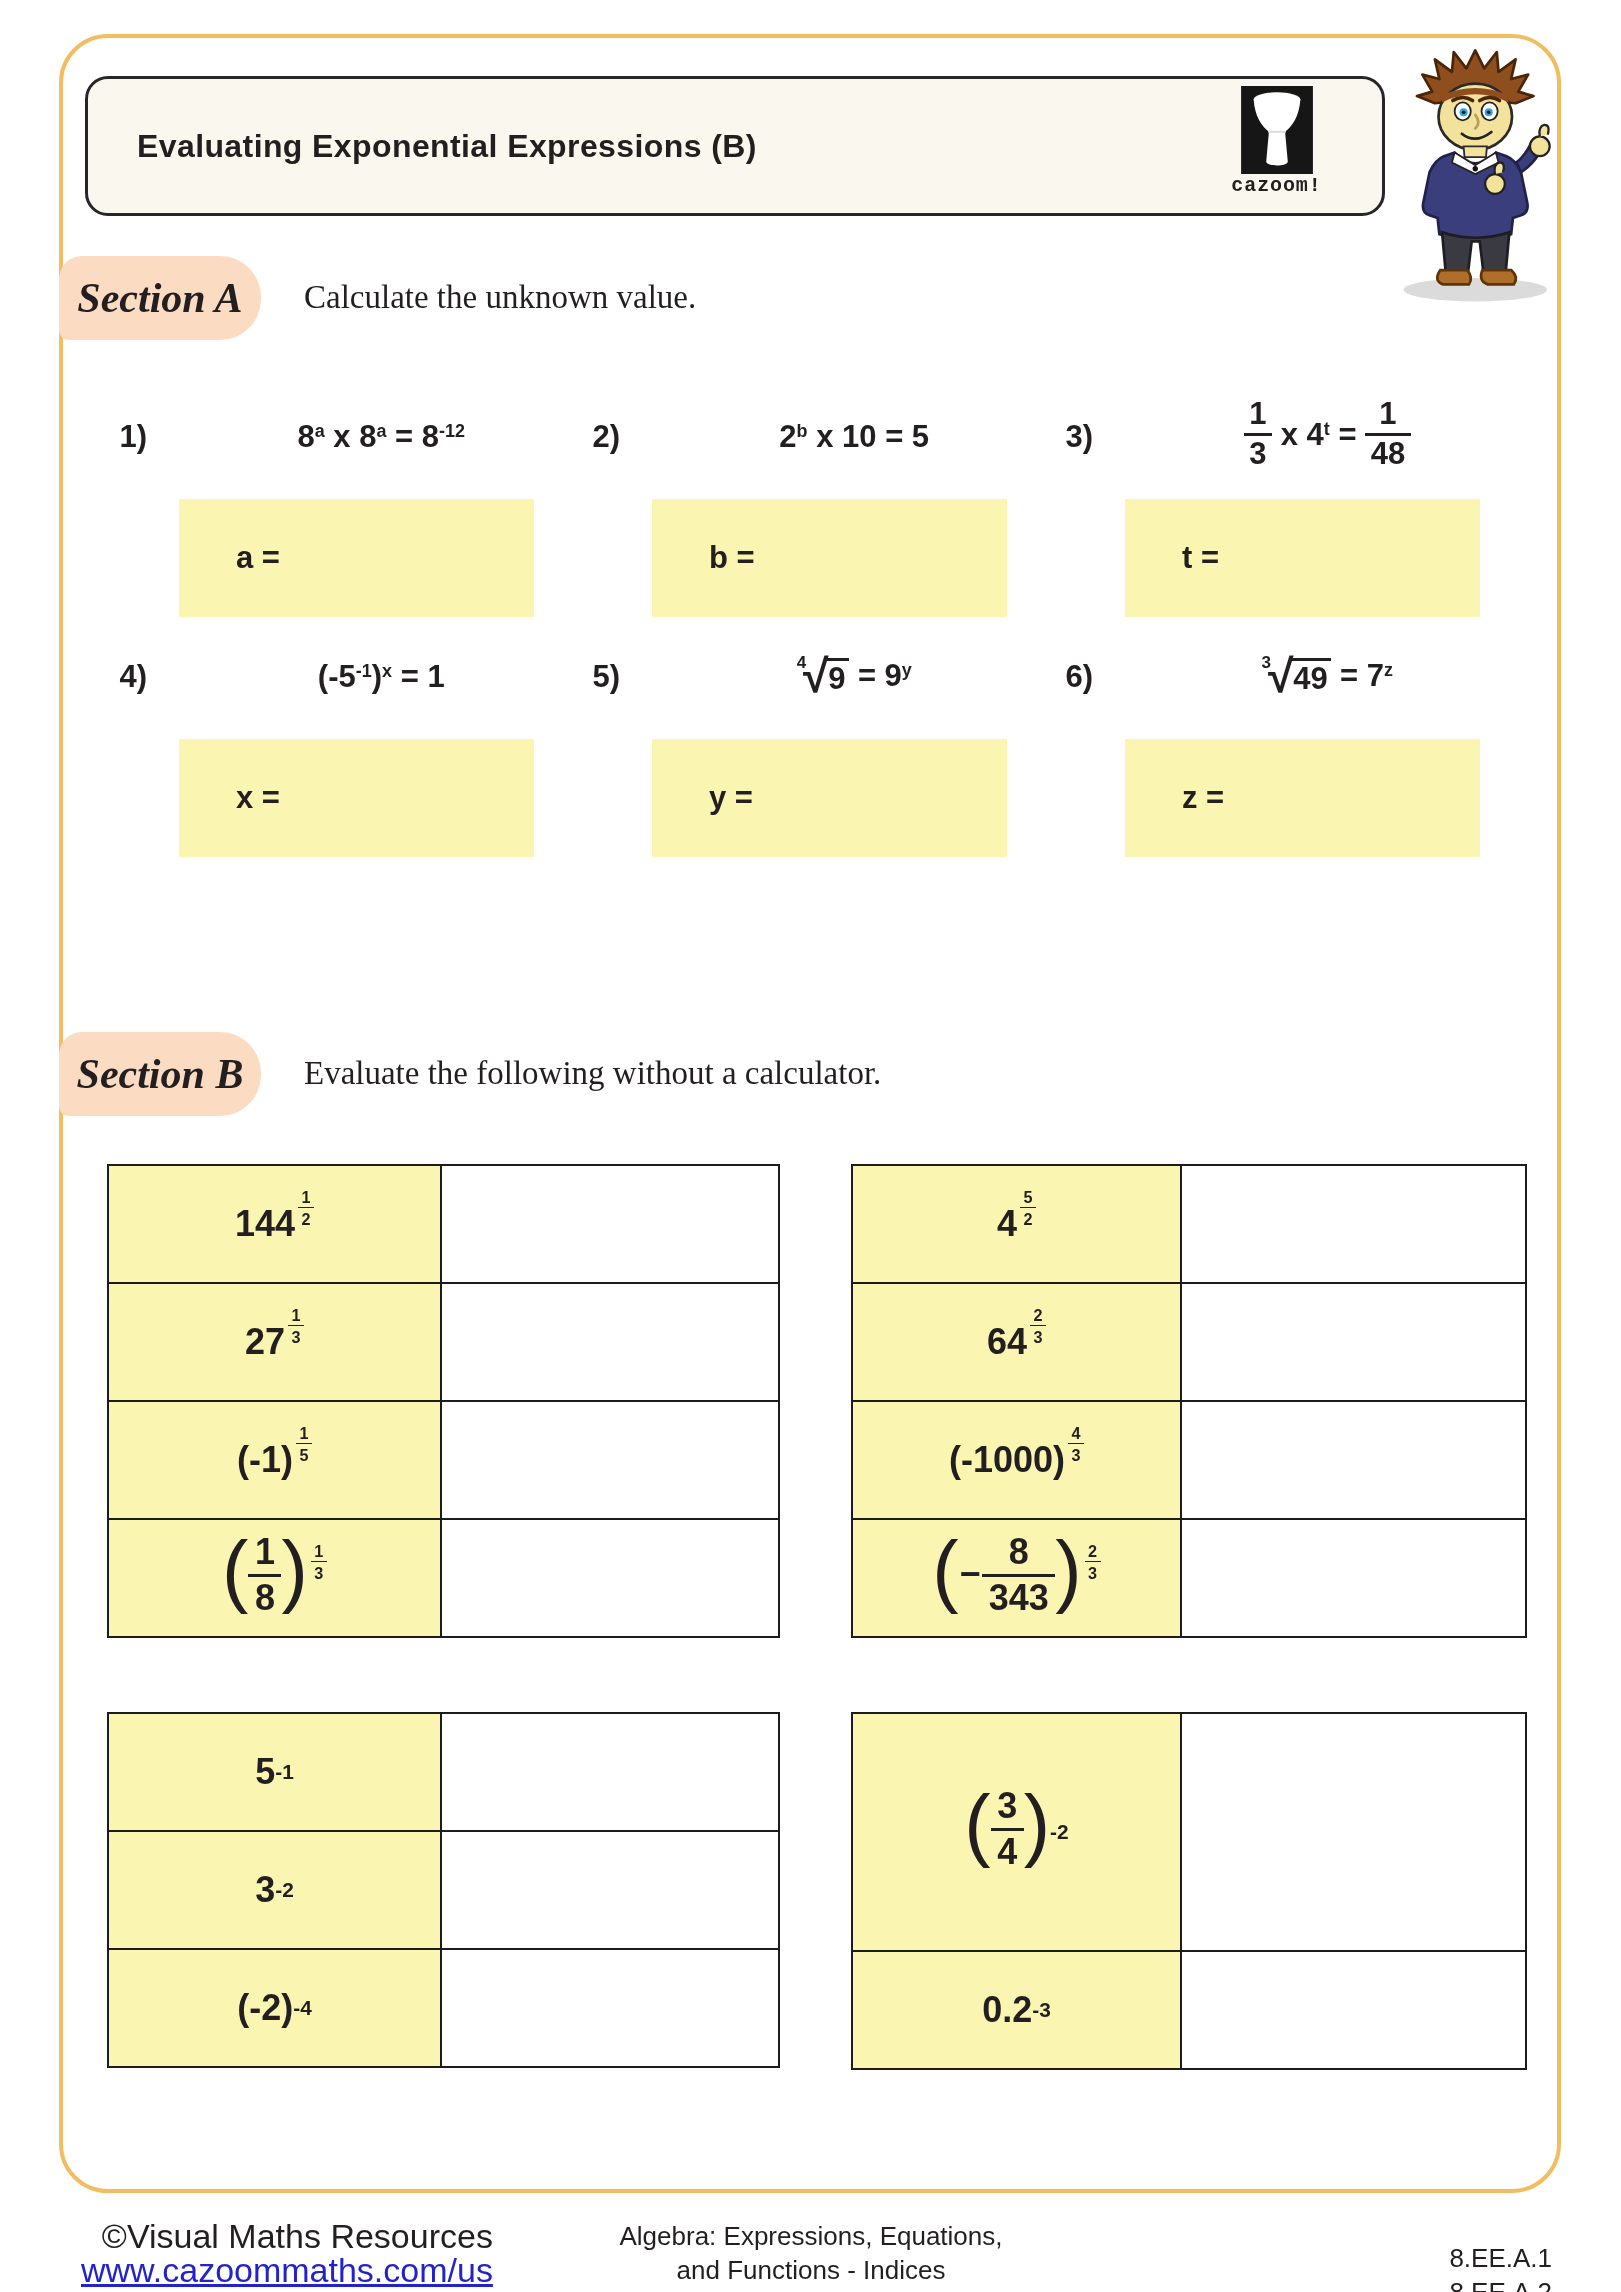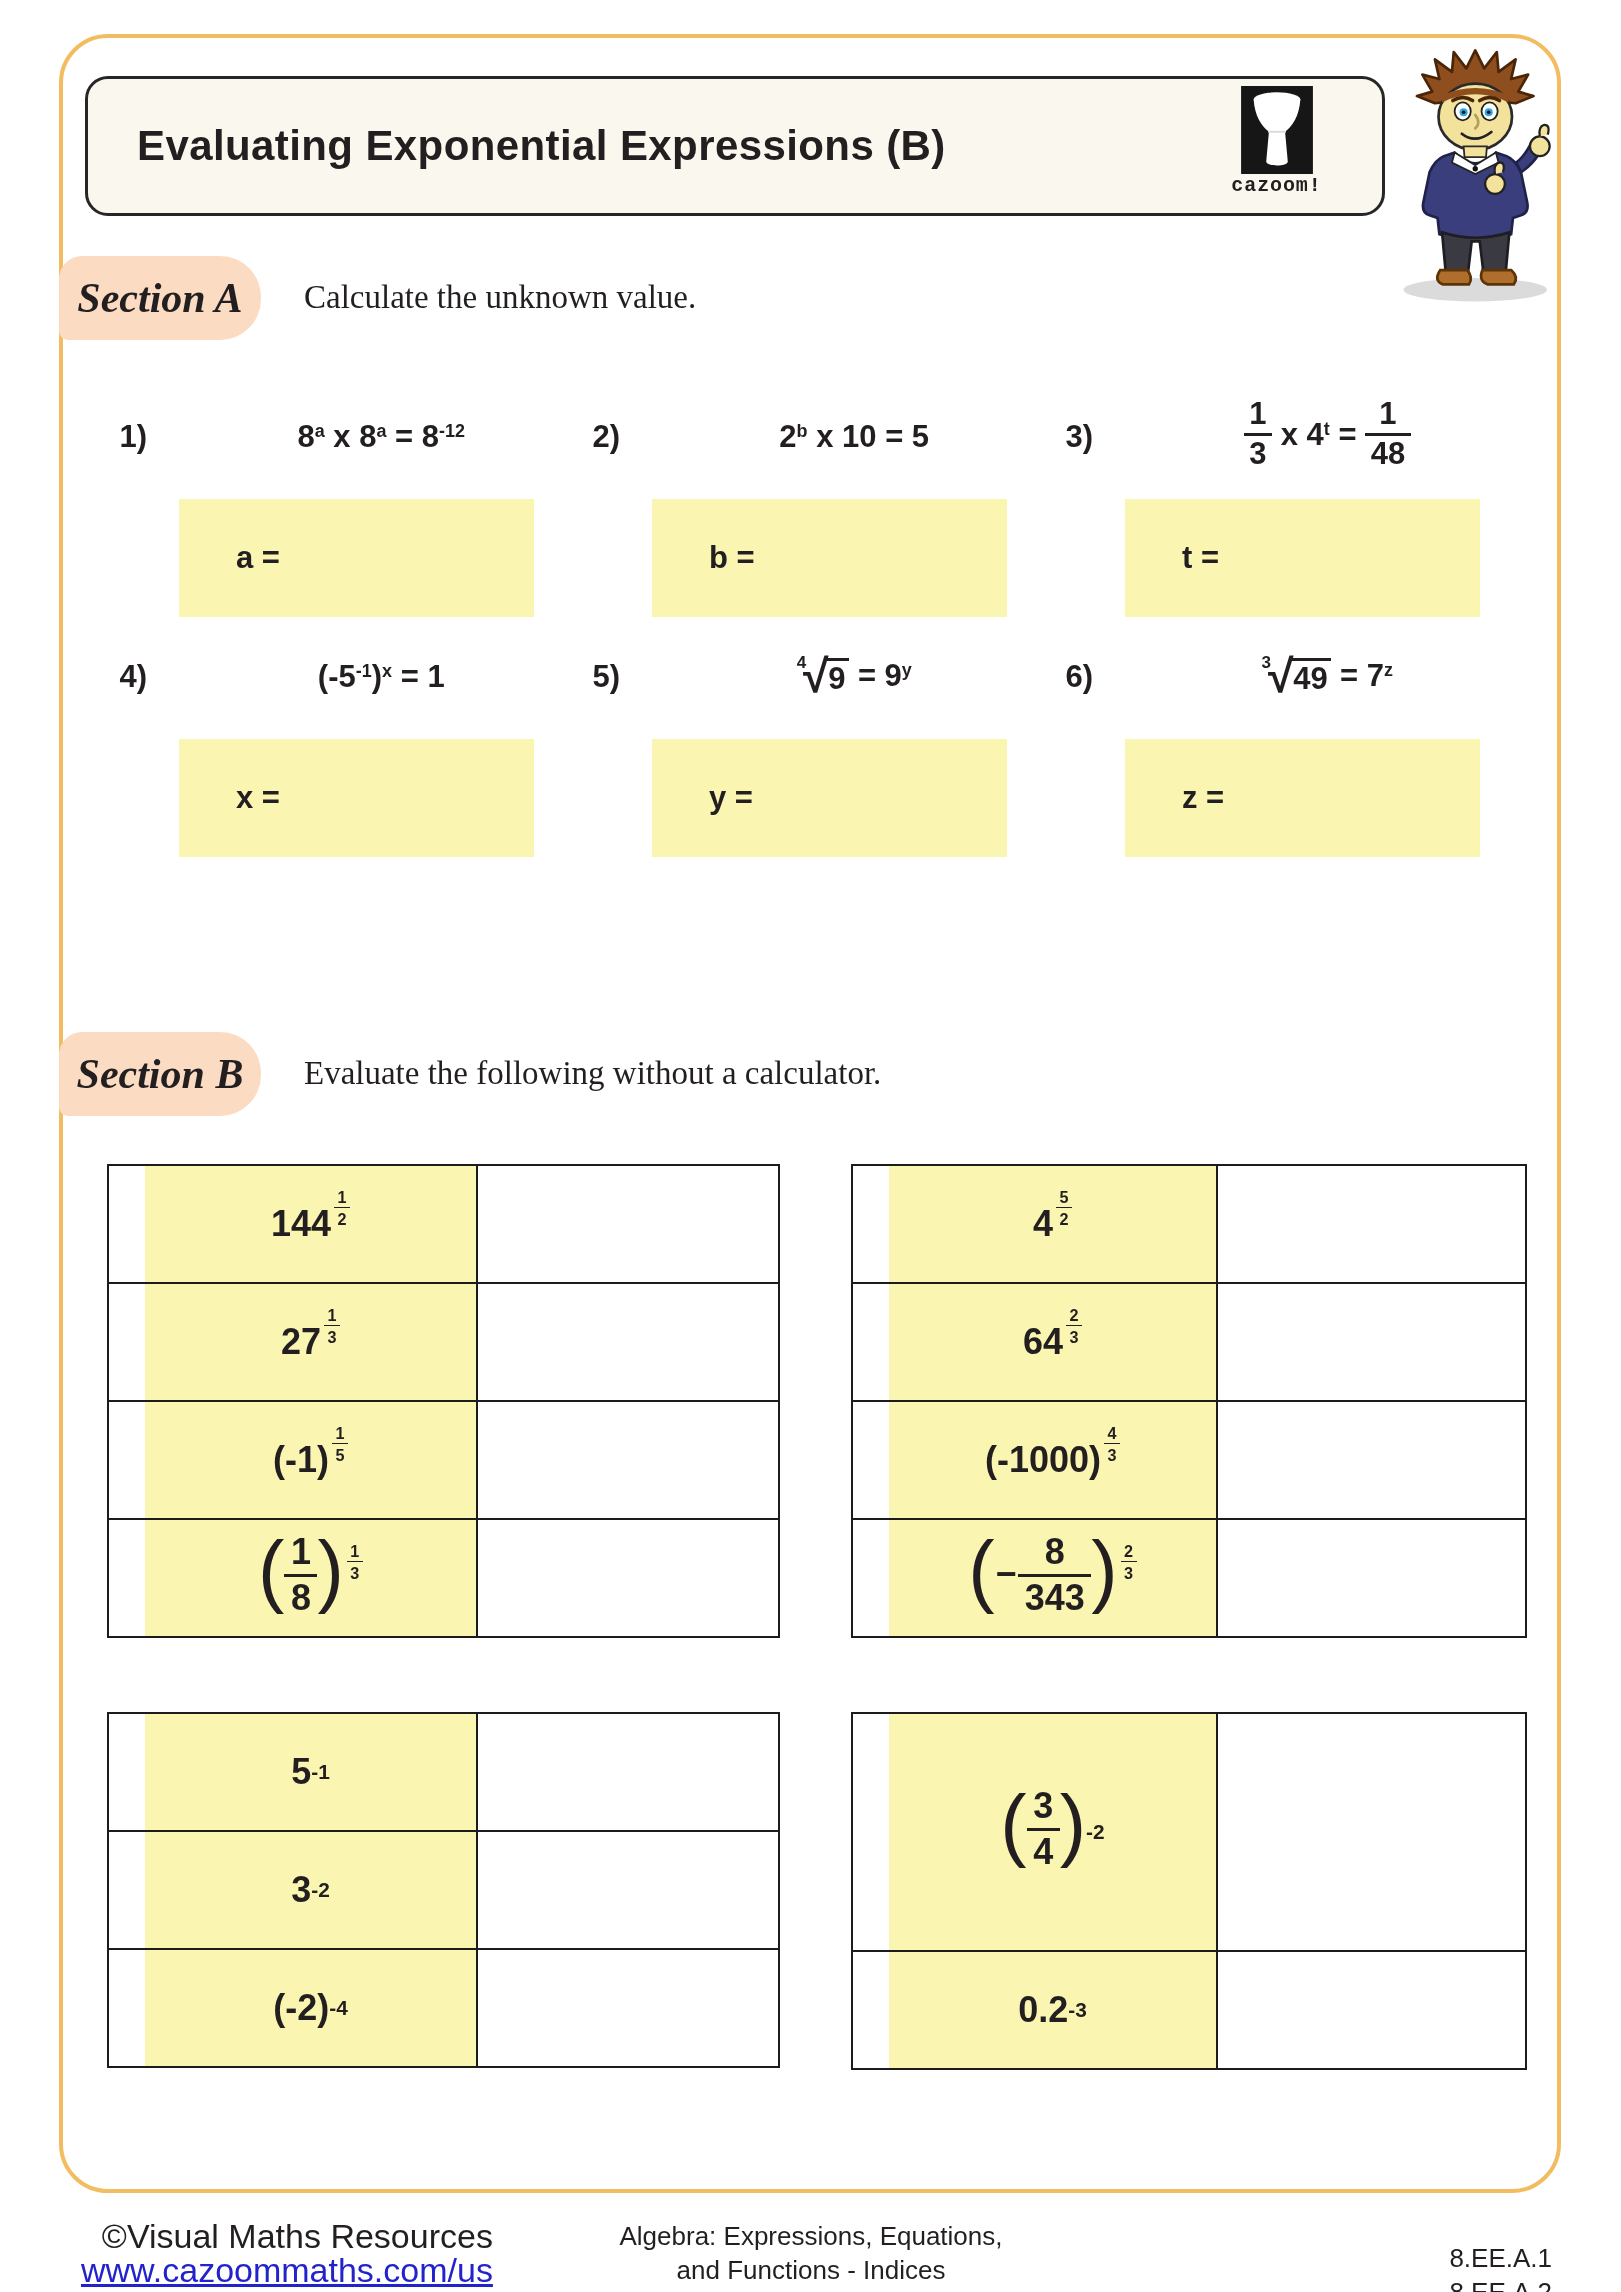--- a/index.html
+++ b/index.html
@@ -14,21 +14,21 @@
   .page-border {
     left: 59px; top: 34px; width: 1494px; height: 2151px;
     border: 4.5px solid #F1BD60; border-radius: 49px;
   }
 
   .title-box {
     left: 85px; top: 76px; width: 1294px; height: 134px;
     background: #FAF8EE; border: 3.6px solid #262626; border-radius: 23px;
     display: flex; align-items: center;
   }
-  .title { font-size: 42px; font-weight: bold; padding-left: 49px; letter-spacing: 0.4px; }
+  .title { font-size: 32px; font-weight: bold; padding-left: 49px; letter-spacing: 0.4px; }
   .logo { position: absolute; right: 52px; top: 7.2px; width: 107px; text-align: center; }
   .logo-text {
     font-family: Liberation Mono, monospace; font-weight: bold;
     font-size: 20px; letter-spacing: 0.9px; display: block; margin-top: -3.6px; text-align: center;
   }
   .mascot { left: 1390px; top: 45px; }
 
   .sec-label {
     left: 59px; width: 202px; height: 84px;
     background: #FBDCC3; border-radius: 23px 41px 41px 9px;
@@ -73,21 +73,21 @@
 
   .rad { display: inline-flex; vertical-align: middle; align-items: flex-start; line-height: 1; position: relative; top: -0.05em; }
   .ridx { font-size: 0.55em; margin-right: -0.18em; position: relative; top: -0.28em; }
   .rsign { font-size: 1.5em; font-weight: bold; line-height: 0.78; }
   .rbody { border-top: 0.12em solid #231F20; padding: 0.06em 0.12em 0 0.03em; margin-left: -0.04em; }
 
   .bigp { font-size: 2.2em; font-weight: normal; vertical-align: middle; line-height: 0; position: relative; top: -0.1em; }
   .mns { vertical-align: middle; position: relative; top: -0.12em; margin: 0 0.05em 0 0.02em; }
 
   .btable { border: 2.7px solid #1c1c1c; }
-  .brow { display: flex; border-bottom: 2.7px solid #1c1c1c; padding-left: 36px; }
+  .brow { display: flex; border-bottom: 2.7px solid #1c1c1c; }
   .brow:last-child { border-bottom: none; }
   .bcell-q {
     background: #FBF5B2; border-right: 2.7px solid #1c1c1c;
     display: flex; align-items: center; justify-content: center;
     font-size: 36px; font-weight: bold; flex: none; white-space: nowrap;
   }
   .bcell-a { flex: 1; background: #ffffff; }
   #tableB1 { left: 107px; top: 1164px; width: 669px; }
   #tableB1 .bcell-q { width: 331px; }
   #tableB1 .brow { height: 116px; }

